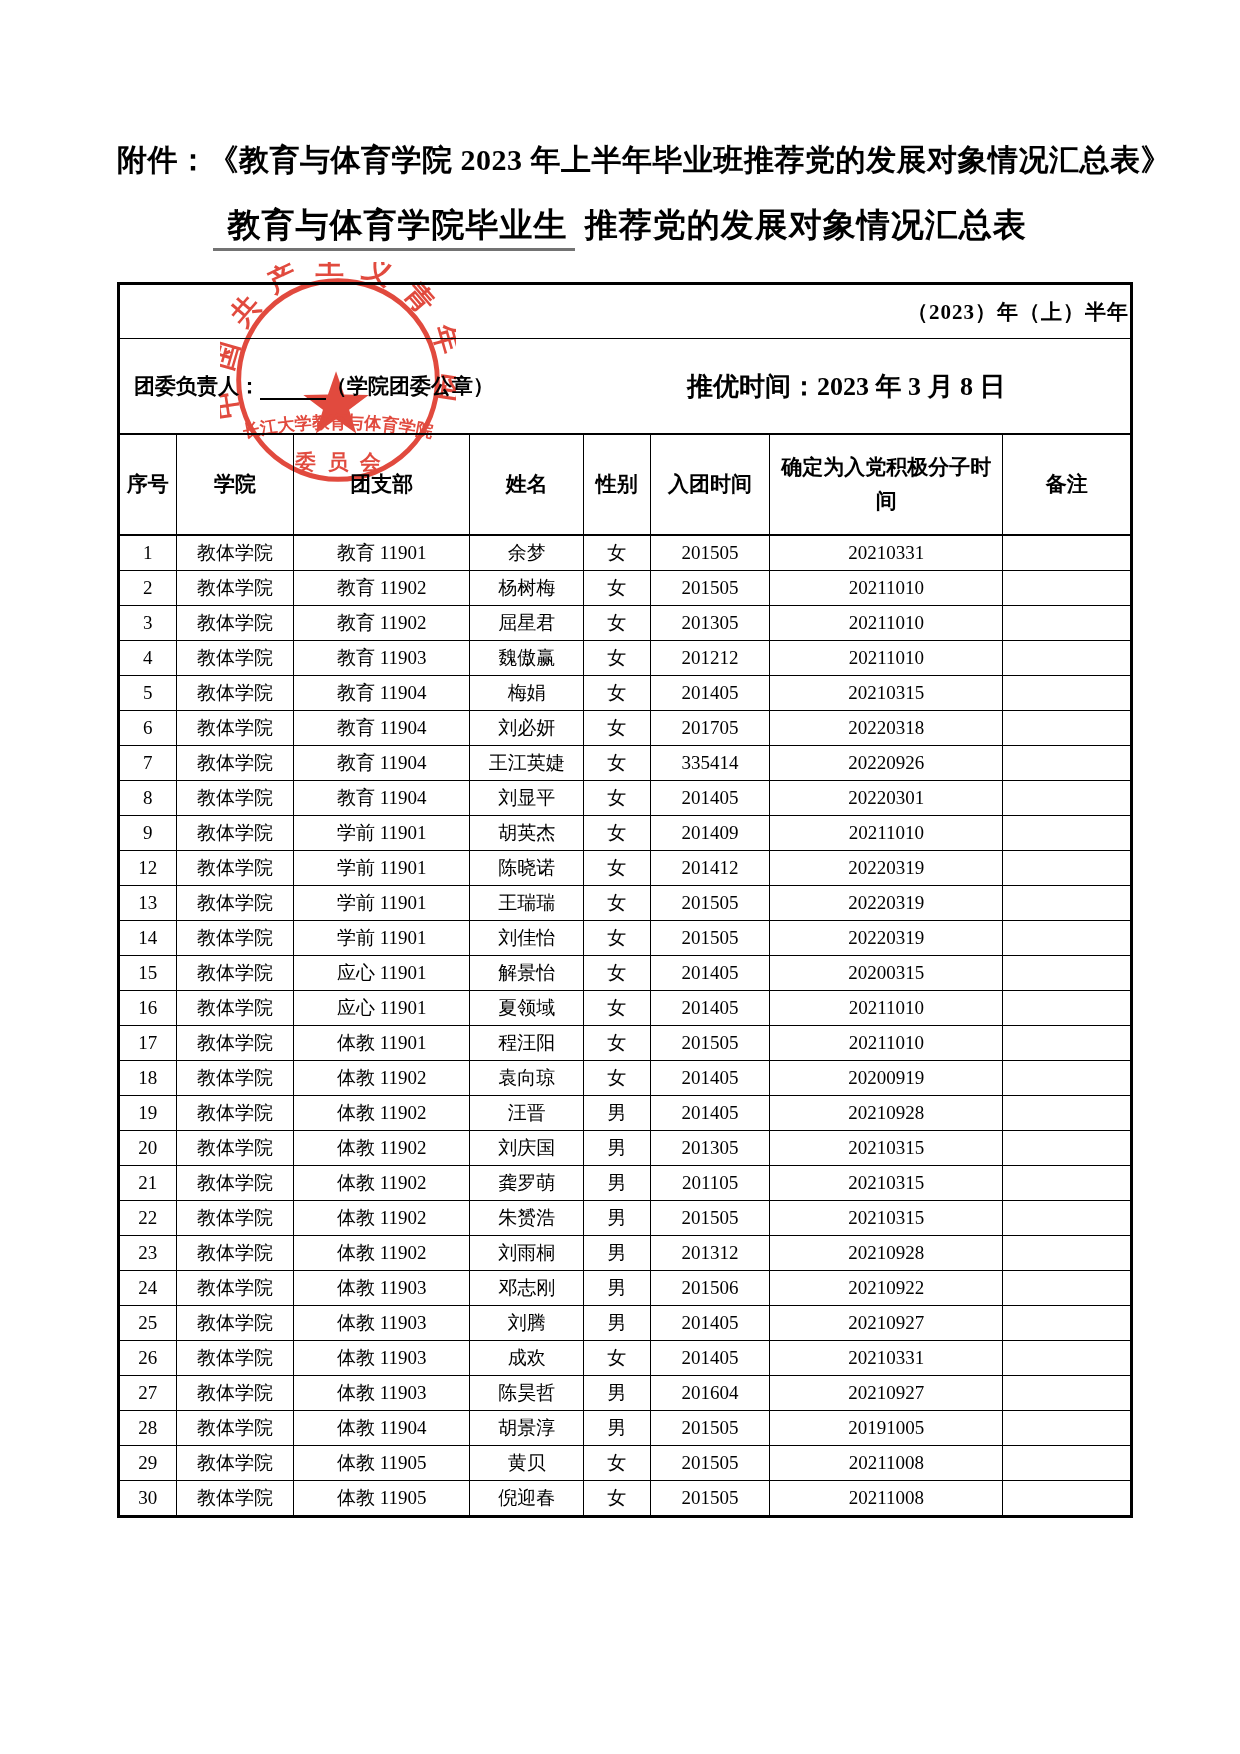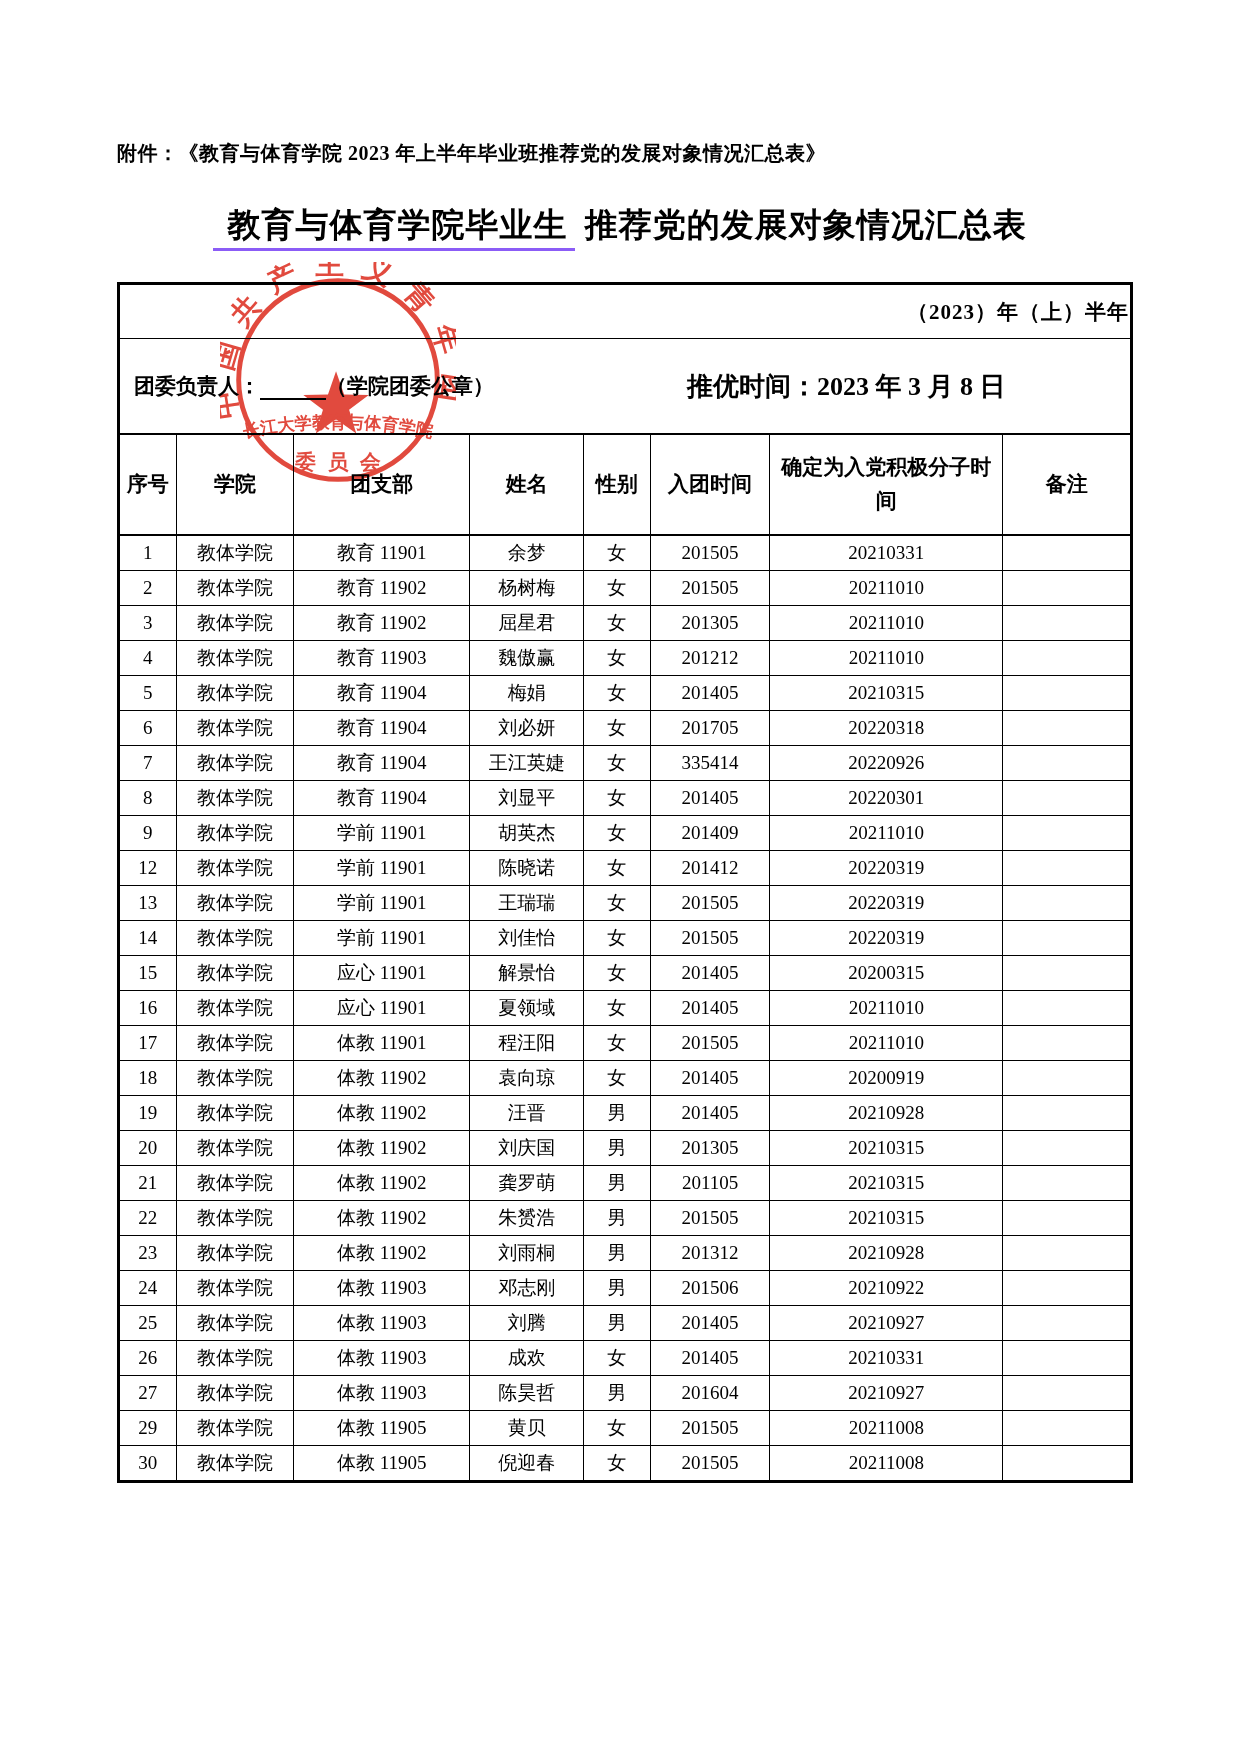--- a/index.html
+++ b/index.html
@@ -2,27 +2,27 @@
 <html><head>
 <meta charset="utf-8">
 <style>
   html,body{margin:0;padding:0;}
   body{
     width:1240px;height:1754px;position:relative;background:#ffffff;
     font-family:"Liberation Serif","DejaVu Serif",serif;color:#000;
   }
   .attach-line{
     position:absolute;left:117px;top:140px;width:1010px;
-    font-size:20px;font-weight:700;letter-spacing:.5px;white-space:nowrap;
+    font-size:30px;font-weight:700;letter-spacing:.5px;white-space:nowrap;
   }
   .doc-title{
     position:absolute;left:0;top:203px;width:100%;text-align:center;
     font-size:33px;font-weight:700;letter-spacing:1px;white-space:nowrap;
   }
-  .doc-title .u{border-bottom:3px solid #8b5cf6;padding:0 8px 5px 14px;}
+  .doc-title .u{border-bottom:3px solid #737373;padding:0 8px 5px 14px;}
   table.sheet{
     position:absolute;left:117px;top:282px;width:1016px;
     border-collapse:collapse;table-layout:fixed;
   }
   table.sheet,table.sheet td,table.sheet th{border:1px solid #000;}
   table.sheet{border-width:3px;}
   tr.row-a td{
     height:51px;text-align:right;font-size:21px;font-weight:700;
     border-bottom-width:1px;letter-spacing:1px;font-family:Liberation Serif, serif;
   }
@@ -340,20 +340,30 @@
         <td class="d">27</td>
         <td class="d">教体学院</td>
         <td class="d">体教 11903</td>
         <td class="d">陈昊哲</td>
         <td class="d">男</td>
         <td class="d">201604</td>
         <td class="d">20210927</td>
         <td class="d"></td>
       </tr>
       <tr>
+        <td class="d">28</td>
+        <td class="d">教体学院</td>
+        <td class="d">体教 11904</td>
+        <td class="d">胡景淳</td>
+        <td class="d">男</td>
+        <td class="d">201505</td>
+        <td class="d">20191005</td>
+        <td class="d"></td>
+      </tr>
+      <tr>
         <td class="d">29</td>
         <td class="d">教体学院</td>
         <td class="d">体教 11905</td>
         <td class="d">黄贝</td>
         <td class="d">女</td>
         <td class="d">201505</td>
         <td class="d">20211008</td>
         <td class="d"></td>
       </tr>
       <tr>

